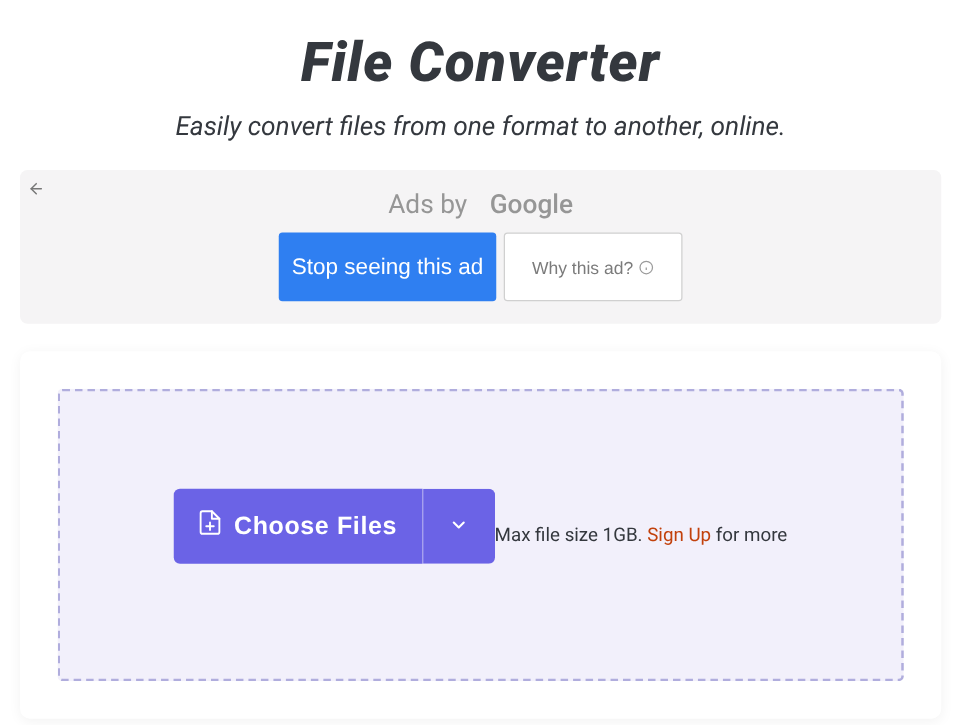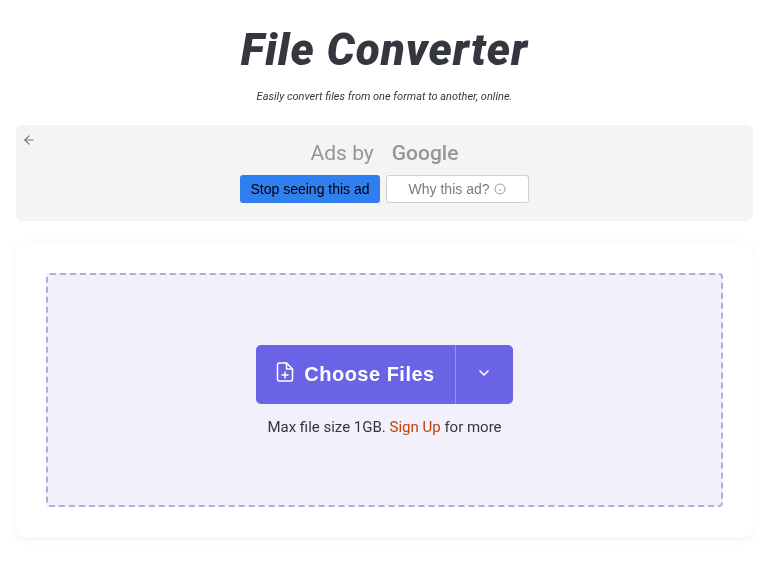--- a/index.html
+++ b/index.html
@@ -21,21 +21,21 @@
       font-style: italic;
     }
     .title {
       font-size: 44px;
       font-weight: 900;
       color: #34383e;
       letter-spacing: 1px;
       margin-bottom: 14px;
     }
     .subtitle {
-      font-size: 11px;
+      font-size: 21px;
       color: #34383e;
       font-weight: 400;
       margin-bottom: 22px;
     }
     .ad-box {
       background: #f5f4f5;
       margin: 0 16px 22px 16px;
       border-radius: 6px;
       position: relative;
       padding: 16px 0 18px 0;
@@ -66,25 +66,25 @@
       color: #969696;
       margin-left: 12px;
     }
     .ad-buttons {
       display: flex;
       justify-content: center;
       gap: 6px;
     }
     .ad-btn-primary {
       background: #2f7ff1;
-      color: #000000;
+      color: #ffffff;
       border: none;
       border-radius: 3px;
-      padding: 3px 10px;
-      font-size: 14px;
+      padding: 17px 10px;
+      font-size: 18px;
       cursor: pointer;
     }
     .ad-btn-secondary {
       background: #ffffff;
       color: #7b7b7b;
       border: 1px solid #d0d0d0;
       border-radius: 3px;
       padding: 5px 22px;
       font-size: 14px;
       cursor: pointer;
@@ -102,21 +102,21 @@
       border-radius: 8px;
       padding: 30px;
       box-shadow: 0 2px 10px rgba(0,0,0,0.05);
     }
     .dropzone {
       border: 2px dashed #b0addd;
       background: #f2f0fb;
       border-radius: 4px;
       height: 234px;
       display: flex;
-      flex-direction: column;
+      flex-direction: row;
       align-items: center;
       justify-content: center;
     }
     .choose-row {
       display: flex;
       margin-bottom: 14px;
     }
     .choose-btn {
       background: #6b63e6;
       color: #ffffff;

